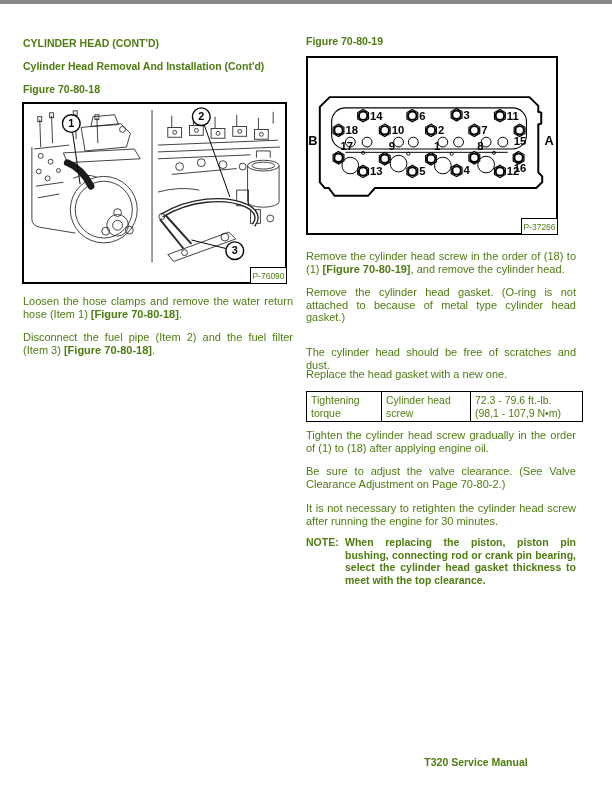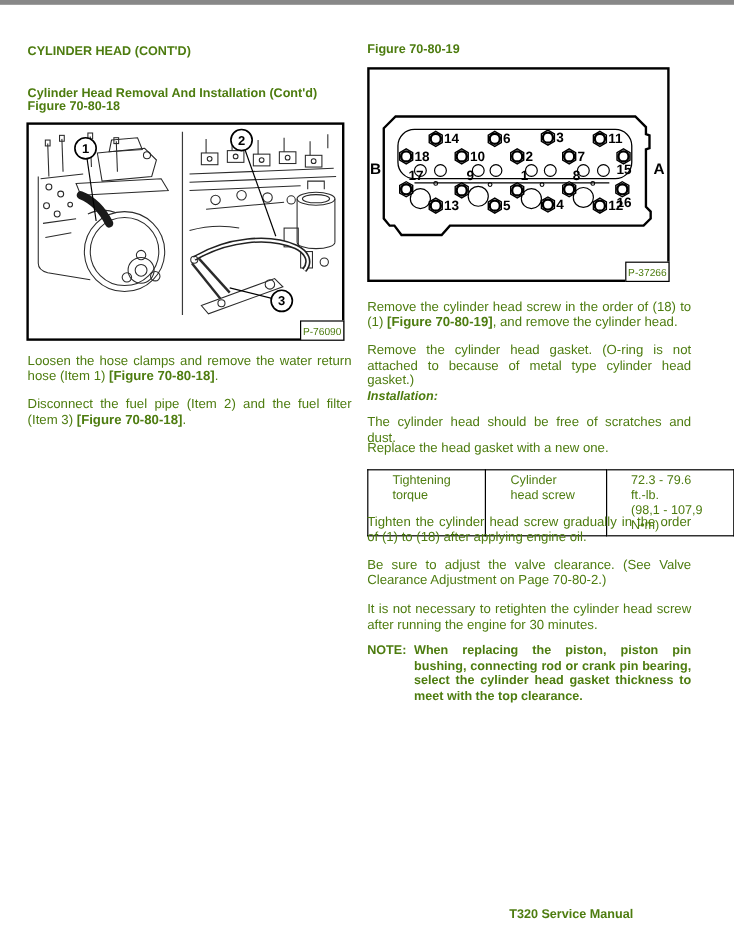--- a/index.html
+++ b/index.html
@@ -12,35 +12,35 @@
   .heading{font-weight:bold;font-size:10.5px;line-height:12px;}
   .body-text{font-size:11px;line-height:12.5px;text-align:justify;margin:0;}
   .bold{font-weight:bold;}
   .fig-box{border:2px solid #000;background:#fff;box-sizing:border-box;}
   .photo-ref{
     position:absolute;right:-2px;bottom:-2px;width:37px;height:17px;
     border:1.5px solid #000;background:#fff;box-sizing:border-box;
     font-size:8.5px;display:flex;align-items:center;justify-content:center;
   }
   table.torque{border-collapse:collapse;font-size:10.5px;line-height:12.5px;}
-  table.torque td{border:1.2px solid #000;vertical-align:top;padding:2px 20px;}
+  table.torque td{border:1.2px solid #000;vertical-align:top;padding:2px 4px;}
   .note-wrap{font-size:10.5px;line-height:12.5px;font-weight:bold;}
   .note-label{position:absolute;left:0;top:0;}
   .note-text{margin-left:39px;text-align:justify;}
   .footer-text{font-size:10.5px;font-weight:bold;}
   svg{display:block;}
 </style>
 </head>
 <body>
 
 <div class="page">
 
   <div class="abs heading" style="left:23px;top:33px;width:270px">CYLINDER HEAD (CONT'D)</div>
 
-  <div class="abs heading" style="left:23px;top:68px;width:270px">Cylinder Head Removal And Installation (Cont'd)</div>
+  <div class="abs heading" style="left:23px;top:56px;width:270px">Cylinder Head Removal And Installation (Cont'd)</div>
 
   <div class="abs heading" style="left:23px;top:79px;width:270px">Figure 70-80-18</div>
 
   <div class="abs fig-box" style="left:22px;top:98px;width:265px;height:182px">
     <svg width="100%" height="100%" viewBox="0 0 265 182" preserveAspectRatio="none">
 
       <line x1="130" y1="6" x2="130" y2="162" stroke="#3a3a3a" stroke-width="1"></line>
       <g stroke="#2b2b2b" stroke-width="0.9" fill="none">
 
         <line x1="16" y1="16" x2="17" y2="44"></line>
@@ -224,21 +224,20 @@
           <text x="202" y="120" font-size="11.5" font-weight="bold">12</text>
         </g>
     </svg>
     <div class="photo-ref">P-37266</div>
   </div>
 
   <p class="abs body-text" style="left:306px;top:246px;width:270px"><span>Remove the cylinder head screw in the order of (18) to (1) </span><span class="bold">[Figure 70-80-19]</span><span>, and remove the cylinder head.</span></p>
 
   <p class="abs body-text" style="left:306px;top:282px;width:270px">Remove the cylinder head gasket. (O-ring is not attached to because of metal type cylinder head gasket.)</p>
 
-  <div class="abs heading" style="left:306px;top:320px;width:270px;font-style:italic">Installation:</div>
 
   <p class="abs body-text" style="left:306px;top:342px;width:270px">The cylinder head should be free of scratches and dust.</p>
 
   <p class="abs body-text" style="left:306px;top:364px;width:270px">Replace the head gasket with a new one.</p>
 
   <table class="torque abs" style="left:306px;top:387px">
     <tbody>
         <tr>
       <td style="width:66px">Tightening torque</td>
       <td style="width:80px">Cylinder head screw</td>

